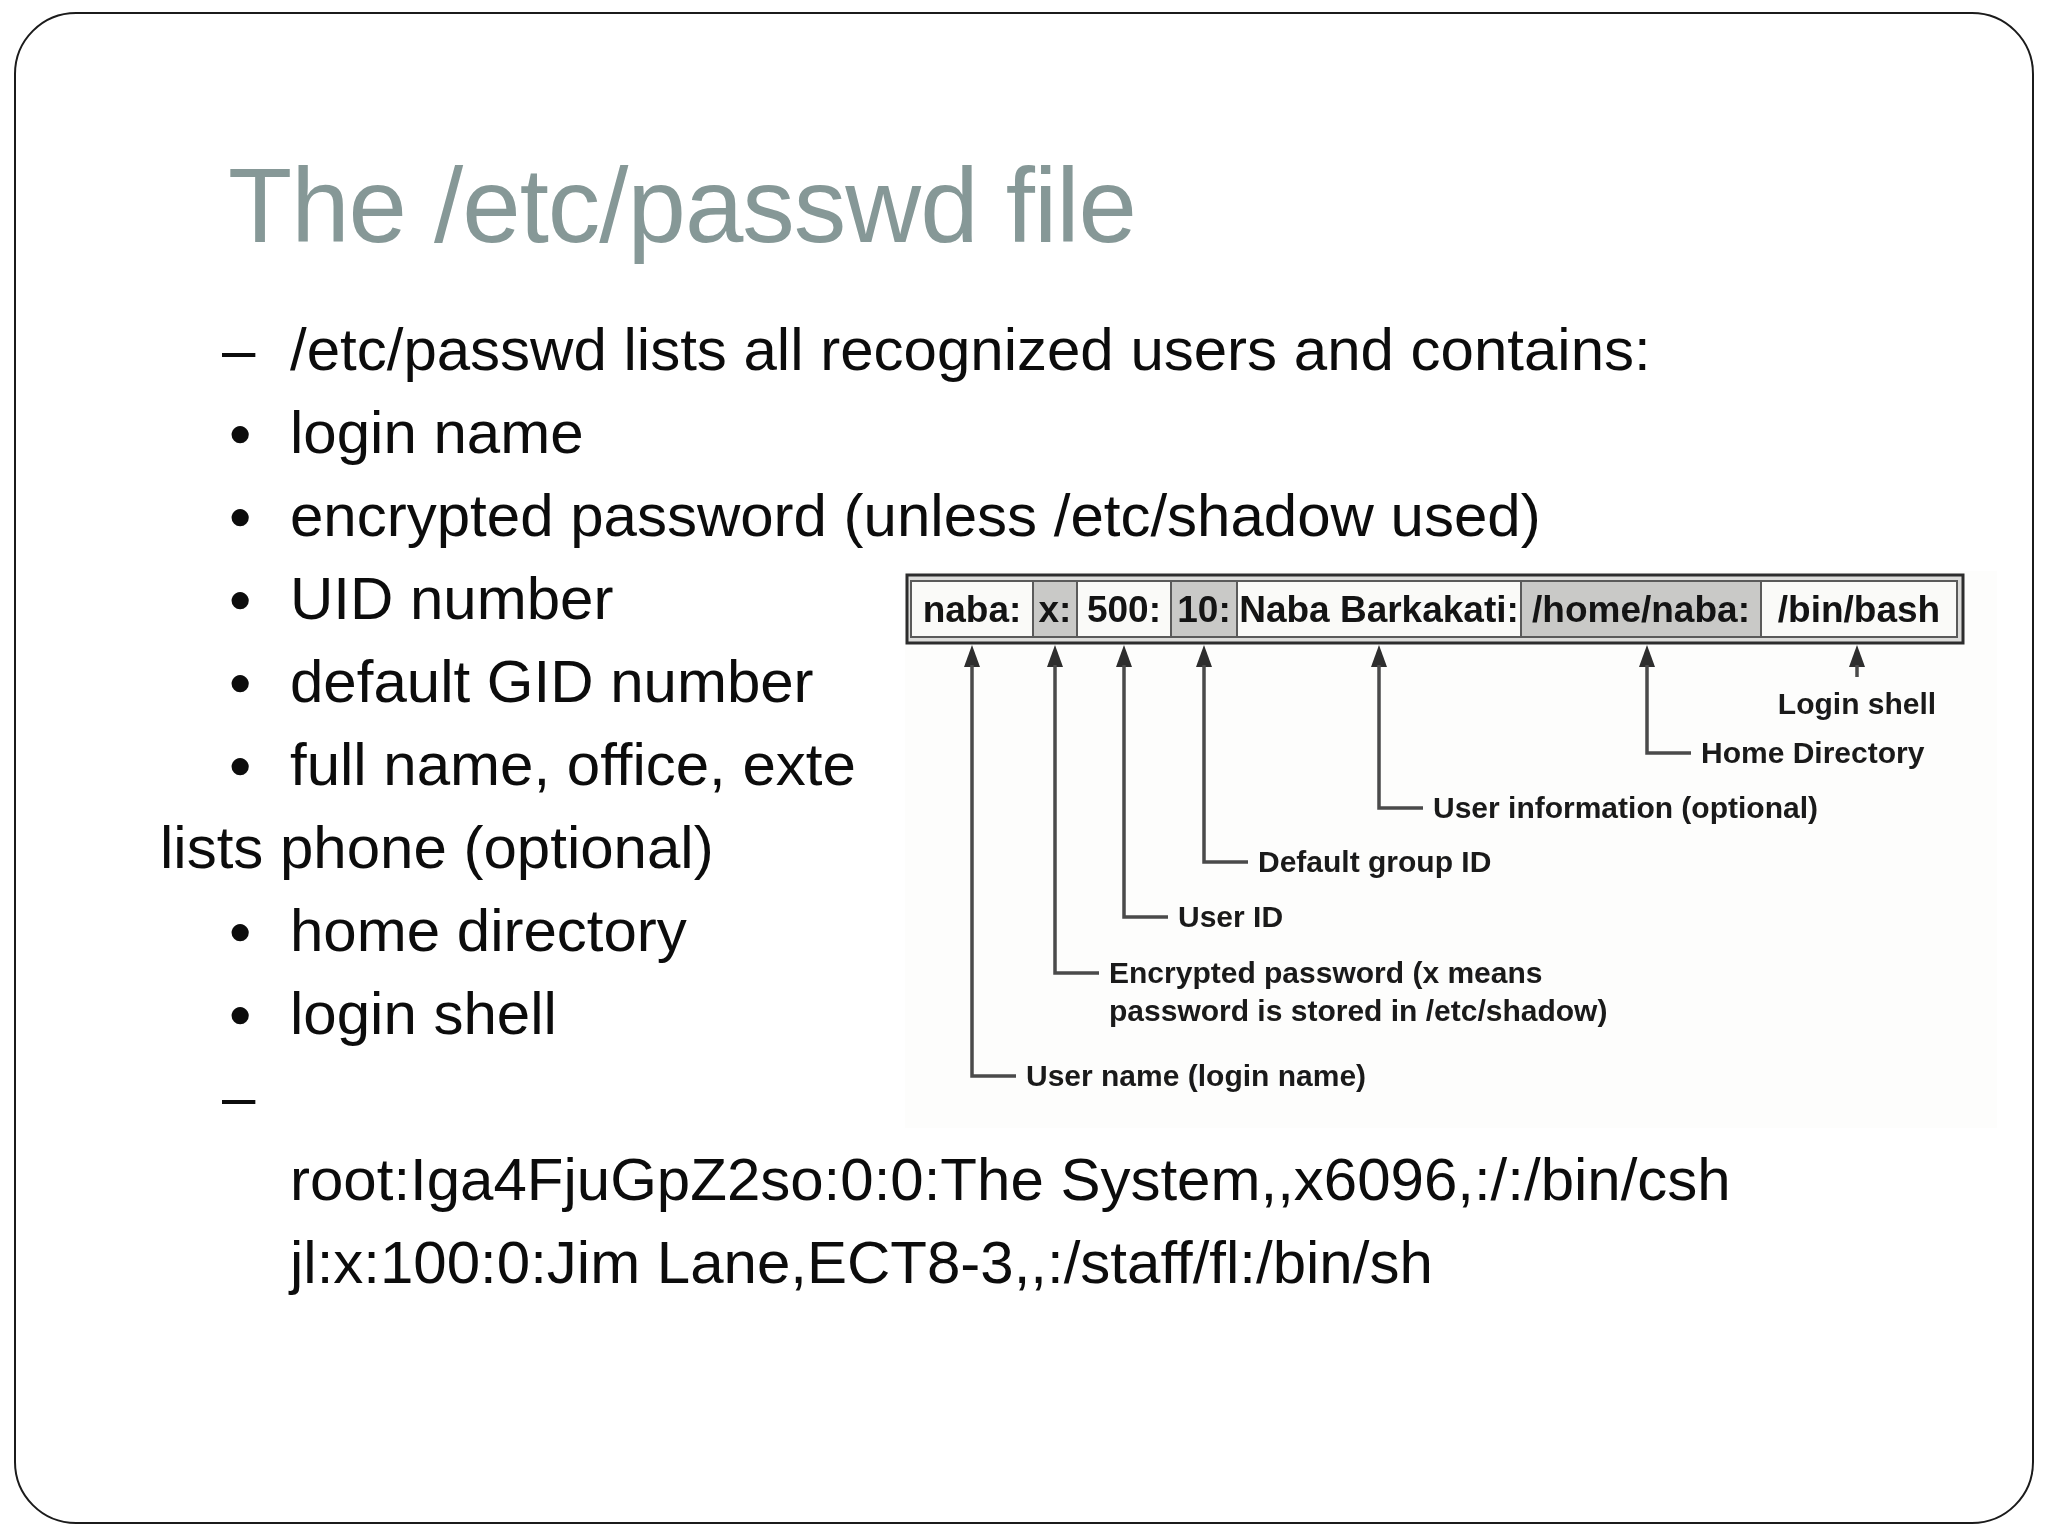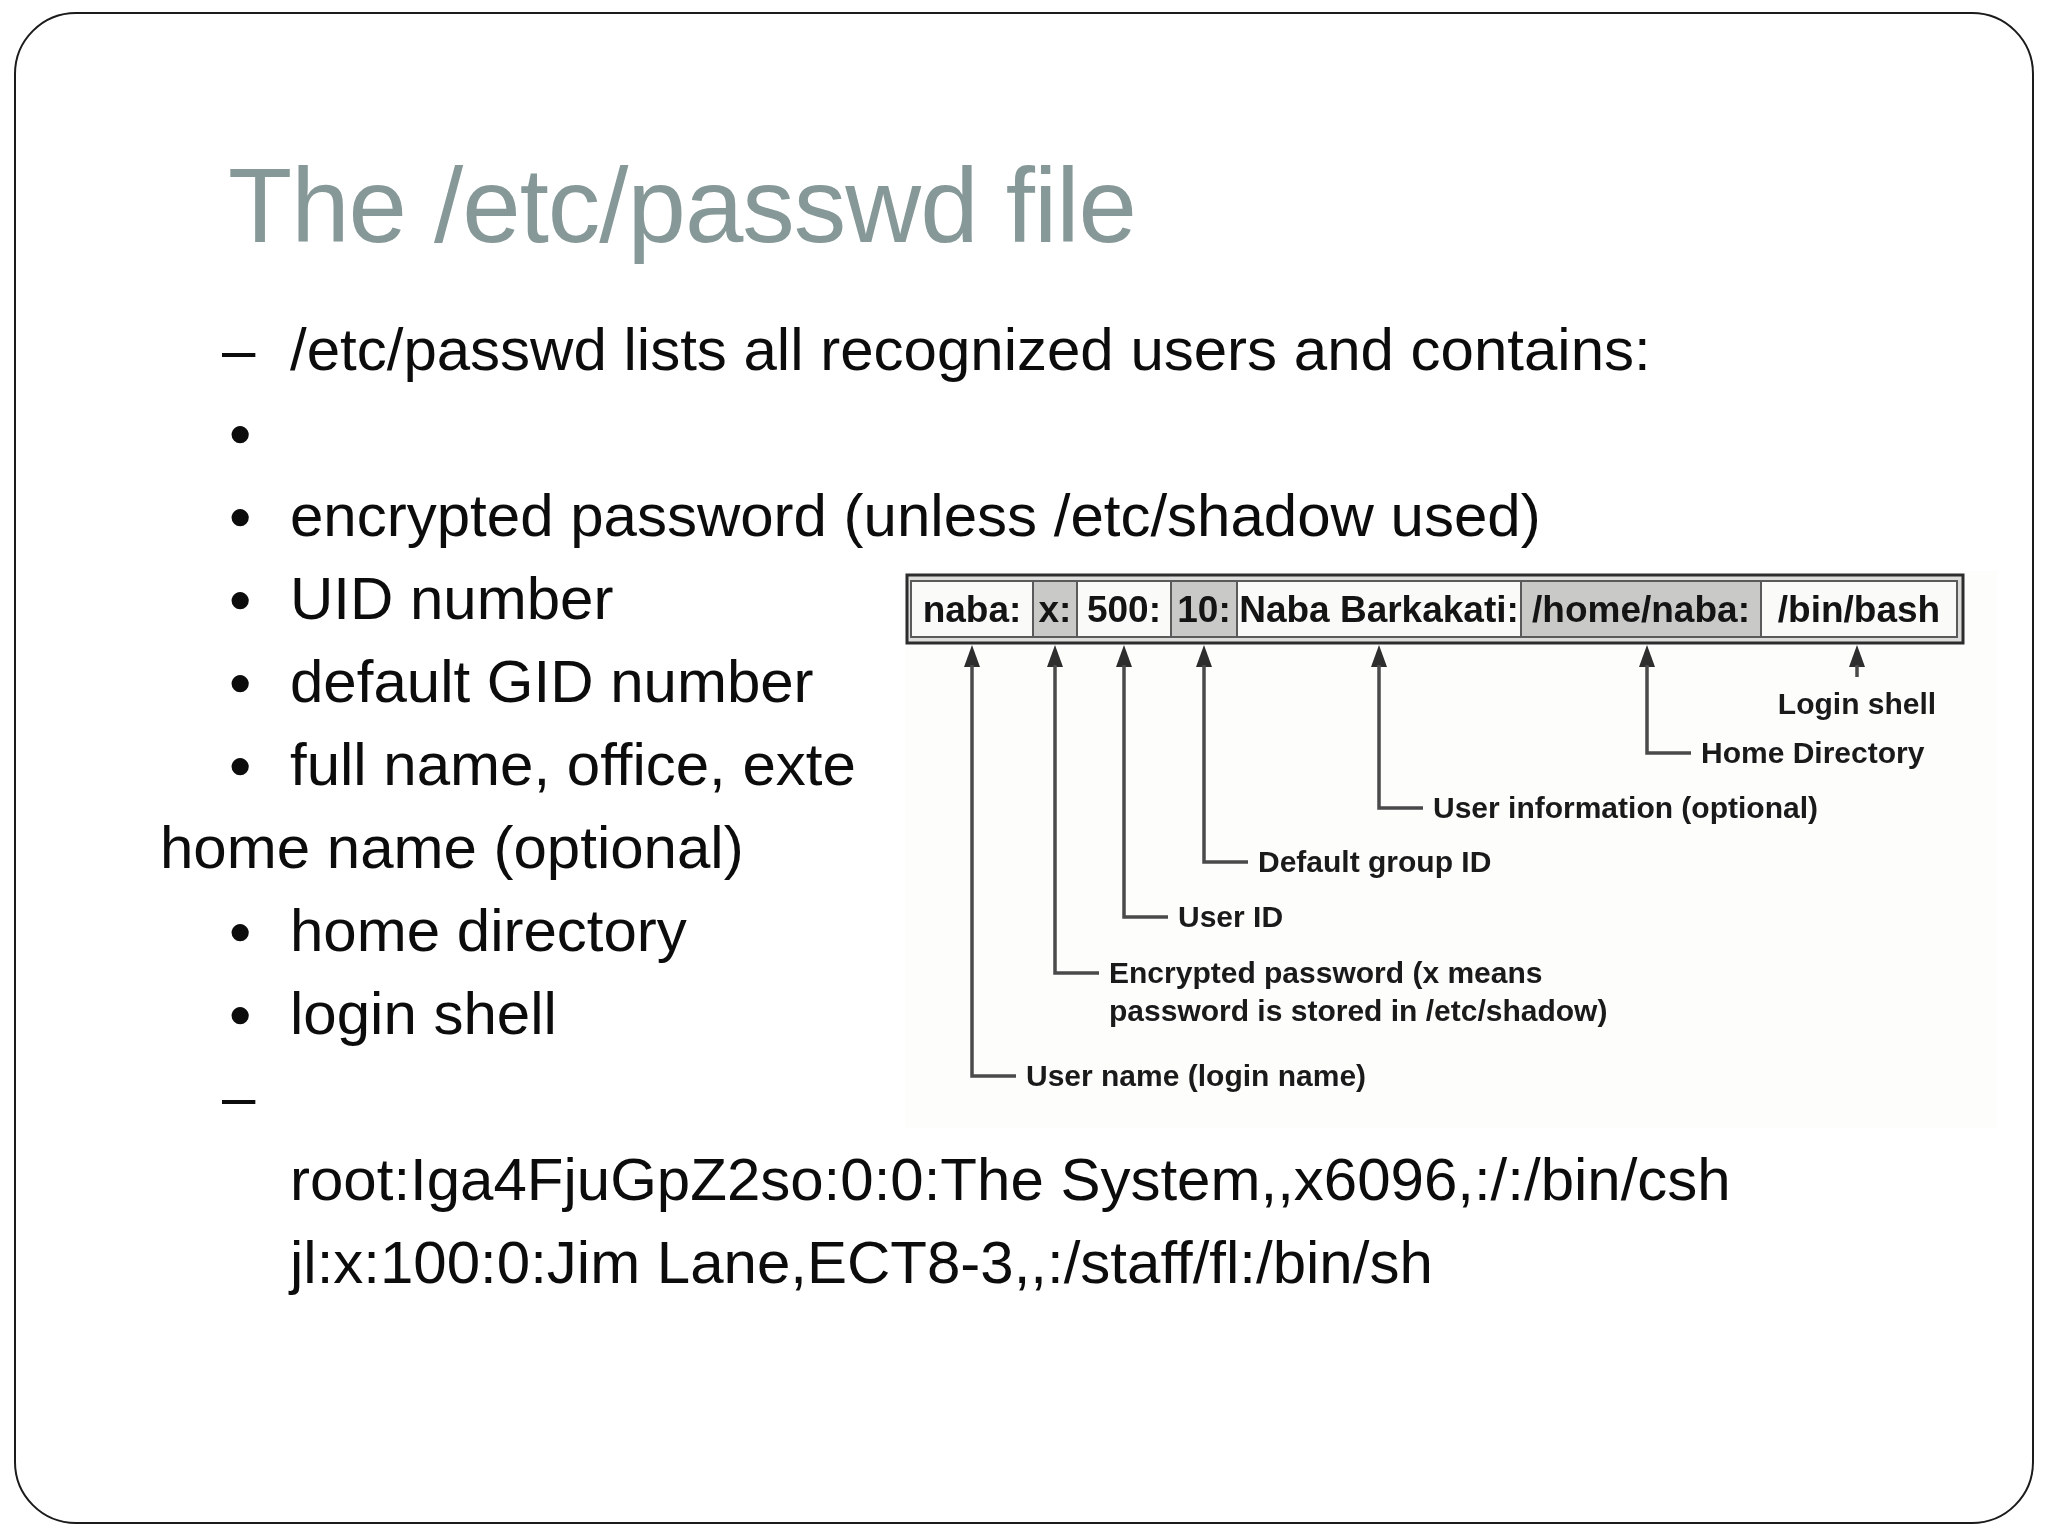--- a/index.html
+++ b/index.html
@@ -71,26 +71,26 @@
 </head>
 <body>
 
 <div class="slide">
   <div class="slide-border"></div>
 
   <div class="title">The /etc/passwd file</div>
 
   <div class="body-text">
     <div class="line"><span class="marker dash">–</span><span>/etc/passwd lists all recognized users and contains:</span></div>
-    <div class="line"><span class="marker dot">●</span></div>
+    <div class="line"><span class="marker dot">●</span><span>login name</span></div>
     <div class="line"><span class="marker dot">●</span><span>encrypted password (unless /etc/shadow used)</span></div>
     <div class="line"><span class="marker dot">●</span><span>UID number</span></div>
     <div class="line"><span class="marker dot">●</span><span>default GID number</span></div>
     <div class="line"><span class="marker dot">●</span><span>full name, office, exte</span></div>
-    <div class="line cont"><span>home name (optional)</span></div>
+    <div class="line cont"><span>lists phone (optional)</span></div>
     <div class="line"><span class="marker dot">●</span><span>home directory</span></div>
     <div class="line"><span class="marker dot">●</span><span>login shell</span></div>
     <div class="line"><span class="marker dash">–</span></div>
     <div class="line"><span>root:Iga4FjuGpZ2so:0:0:The System,,x6096,:/:/bin/csh</span></div>
     <div class="line"><span>jl:x:100:0:Jim Lane,ECT8-3,,:/staff/fl:/bin/sh</span></div>
   </div>
 
   <div class="figure">
     <svg width="1092" height="557" viewBox="0 0 1092 557">
 

